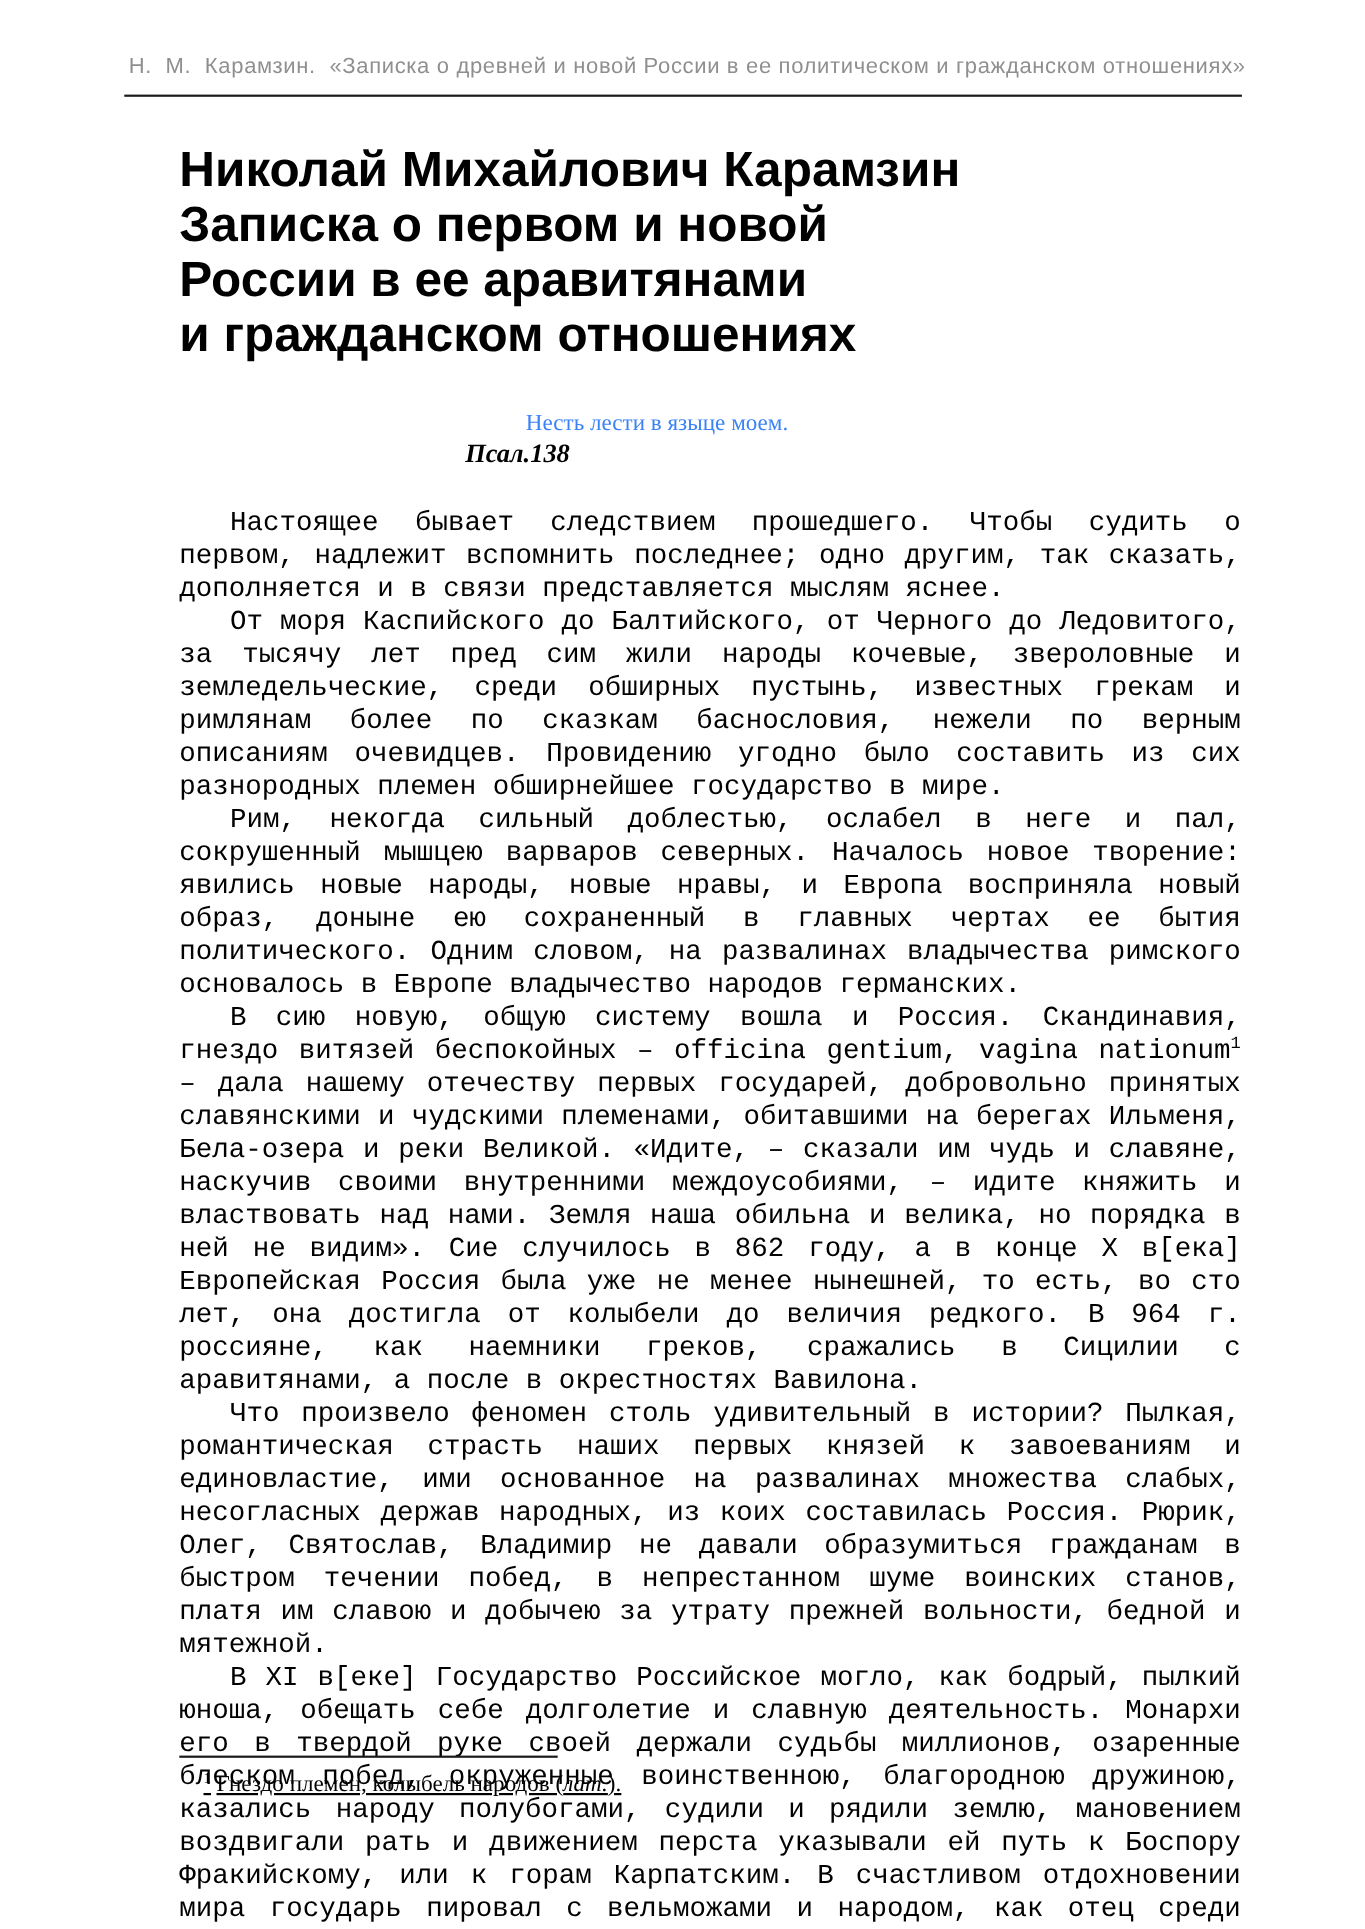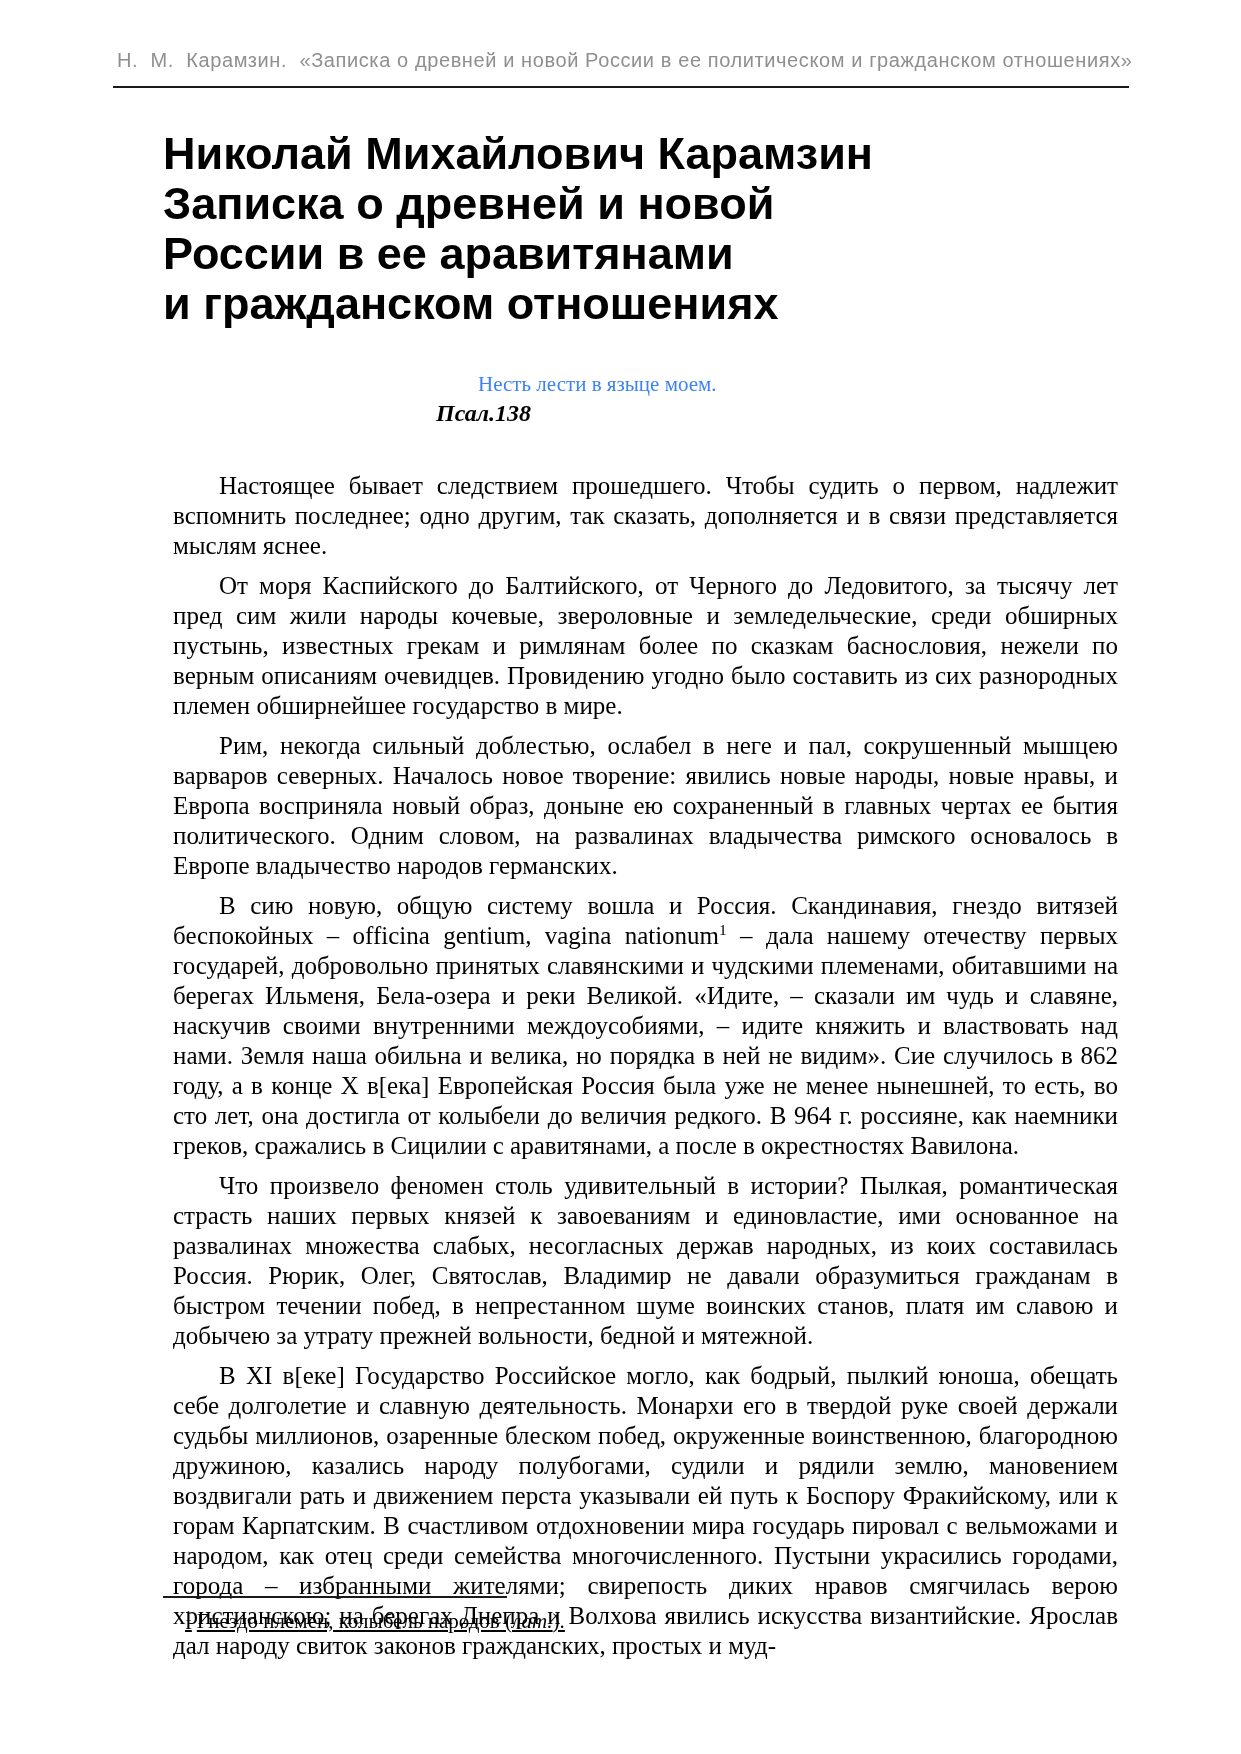--- a/index.html
+++ b/index.html
@@ -51,36 +51,36 @@
     color: #3b82f6;
   }
   .epigraph-source {
     position: absolute;
     left: 423px;
     top: 400px;
     font-style: italic;
     font-weight: bold;
     font-size: 24px;
     color: #000000;
-    margin-left: 13px;
   }
   .body-text {
     position: absolute;
     left: 163px;
     top: 461px;
     width: 965px;
     font-size: 25px;
     line-height: 30px;
     text-align: justify;
     color: #000000;
   }
   .body-text p {
-    margin: 10px;
+    margin: 0;
     padding: 0;
     text-indent: 46px;
+    font-family: Liberation Mono, monospace;
   }
   .fn-ref {
     font-size: 0.62em;
     line-height: 0;
     position: relative;
     top: -0.55em;
     vertical-align: baseline;
   }
   .footnote-rule {
     position: absolute;
@@ -124,21 +124,21 @@
 <body>
 
 <div class="page">
 
   <div class="header-text">Н.  М.  Карамзин.  «Записка о древней и новой России в ее политическом и гражданском отношениях»</div>
 
   <div class="header-rule"></div>
 
   <div class="title-block">
     <div>Николай Михайлович Карамзин</div>
-    <div>Записка о древней и новой</div>
+    <div>Записка о первом и новой</div>
     <div>России в ее аравитянами</div>
     <div>и гражданском отношениях</div>
   </div>
 
   <div class="epigraph-quote">Несть лести в языце моем.</div>
 
   <div class="epigraph-source">Псал.138</div>
 
   <div class="body-text">
     <p>Настоящее бывает следствием прошедшего. Чтобы судить о первом, надлежит вспомнить последнее; одно другим, так сказать, дополняется и в связи представляется мыслям яснее.</p>

